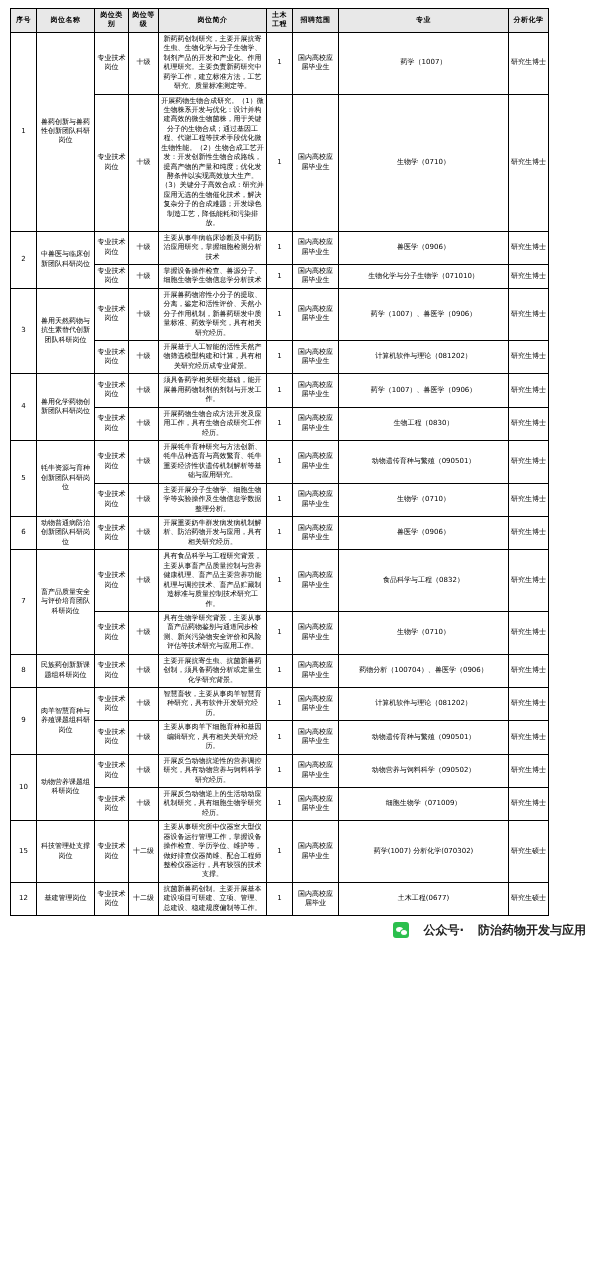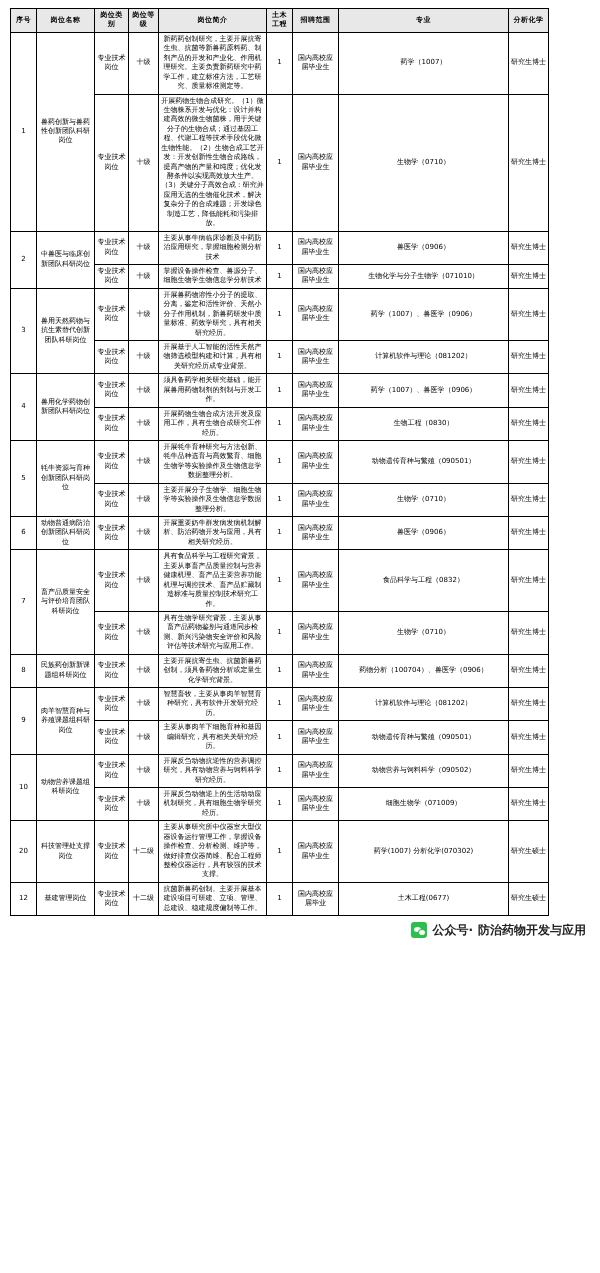--- a/index.html
+++ b/index.html
@@ -54,21 +54,21 @@
     height:28px;
     display:flex;
     align-items:center;
     justify-content:flex-end;
     padding-right:14px;
     box-sizing:border-box;
   }
   .wx{
     display:flex;
     align-items:center;
-    gap:5px;
+    gap:14px;
     font-size:12px;
     color:#222;
     font-weight:bold;
   }
   .wx .logo{
     width:16px;height:16px;border-radius:3px;background:#2bbf4d;
     position:relative;display:inline-block;
   }
   .wx .logo:before{
     content:"";position:absolute;left:3px;top:5px;width:7px;height:5px;
@@ -107,21 +107,21 @@
         <td>专业</td>
         <td>分析化学</td>
       </tr>
     </thead>
     <tbody id="tbody">
         <tr>
           <td rowspan="2">1</td>
           <td rowspan="2">兽药创新与兽药性创新团队科研岗位</td>
           <td>专业技术岗位</td>
           <td>十级</td>
-          <td class="brief">新药药创制研究，主要开展抗寄生虫、抗菌等新兽药原料药、制剂产品的开发和产业化、作用机理研究。主要负责新药研究中药学工作，建立标准方法，工艺研究、质量标准测定等。</td>
+          <td class="brief">新药药创制研究，主要开展抗寄生虫、生物化学与分子生物学、制剂产品的开发和产业化、作用机理研究。主要负责新药研究中药学工作，建立标准方法，工艺研究、质量标准测定等。</td>
           <td>1</td>
           <td>国内高校应届毕业生</td>
           <td>药学（1007）</td>
           <td>研究生博士</td>
         </tr>
         <tr>
           <td>专业技术岗位</td>
           <td>十级</td>
           <td class="brief">开展药物生物合成研究。（1）微生物株系开发与优化：设计并构建高效的微生物菌株，用于关键分子的生物合成；通过基因工程、代谢工程等技术手段优化微生物性能。（2）生物合成工艺开发：开发创新性生物合成路线，提高产物的产量和纯度；优化发酵条件以实现高效放大生产。（3）关键分子高效合成：研究并应用无选的生物催化技术，解决复杂分子的合成难题；开发绿色制造工艺，降低能耗和污染排放。</td>
           <td>1</td>
@@ -187,21 +187,21 @@
           <td>1</td>
           <td>国内高校应届毕业生</td>
           <td>生物工程（0830）</td>
           <td>研究生博士</td>
         </tr>
         <tr>
           <td rowspan="2">5</td>
           <td rowspan="2">牦牛资源与育种创新团队科研岗位</td>
           <td>专业技术岗位</td>
           <td>十级</td>
-          <td class="brief">开展牦牛育种研究与方法创新、牦牛品种选育与高效繁育、细胞生物学等实验操作及生物信息学数据整理分析。</td>
+          <td class="brief">开展牦牛育种研究与方法创新、牦牛品种选育与高效繁育、牦牛重要经济性状遗传机制解析等基础与应用研究。</td>
           <td>1</td>
           <td>国内高校应届毕业生</td>
           <td>动物遗传育种与繁殖（090501）</td>
           <td>研究生博士</td>
         </tr>
         <tr>
           <td>专业技术岗位</td>
           <td>十级</td>
           <td class="brief">主要开展分子生物学、细胞生物学等实验操作及生物信息学数据整理分析。</td>
           <td>1</td>
@@ -285,25 +285,25 @@
         <tr>
           <td>专业技术岗位</td>
           <td>十级</td>
           <td class="brief">开展反刍动物逆上的生活动动应机制研究，具有细胞生物学研究经历。</td>
           <td>1</td>
           <td>国内高校应届毕业生</td>
           <td>细胞生物学（071009）</td>
           <td>研究生博士</td>
         </tr>
         <tr>
-          <td rowspan="1">20</td>
+          <td rowspan="1">15</td>
           <td rowspan="1">科技管理处支撑岗位</td>
           <td>专业技术岗位</td>
           <td>十二级</td>
-          <td class="brief">主要从事研究所中仪器室大型仪器设备运行管理工作，掌握设备操作检查、分析检测、维护等，做好排查仪器简维、配合工程师整检仪器运行，具有较强的技术支撑。</td>
+          <td class="brief">主要从事研究所中仪器室大型仪器设备运行管理工作，掌握设备操作检查、学历学位、维护等，做好排查仪器简维、配合工程师整检仪器运行，具有较强的技术支撑。</td>
           <td>1</td>
           <td>国内高校应届毕业生</td>
           <td>药学(1007)
 分析化学(070302)</td>
           <td>研究生硕士</td>
         </tr>
         <tr>
           <td rowspan="1">12</td>
           <td rowspan="1">基建管理岗位</td>
           <td>专业技术岗位</td>

